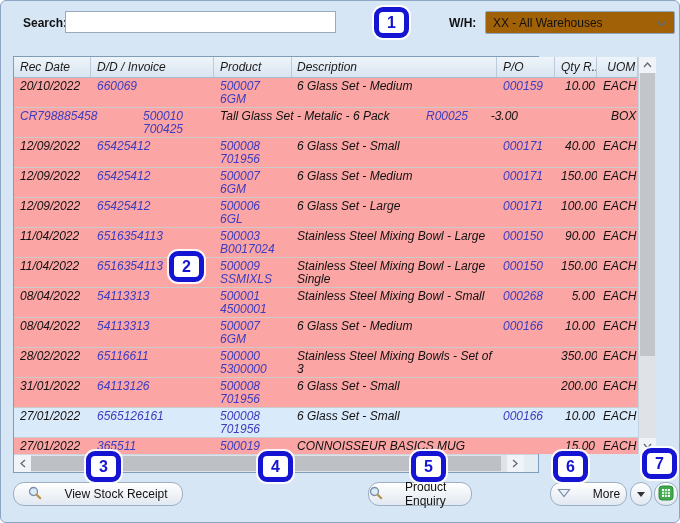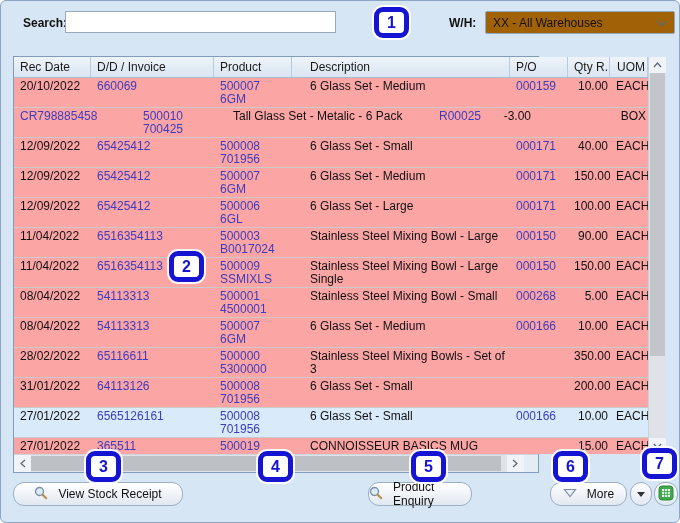--- a/index.html
+++ b/index.html
@@ -6,45 +6,45 @@
   .window{position:relative;width:680px;height:523px;background:#d7e6f5;border:1px solid #8ba5c2;border-radius:6px;box-sizing:border-box;overflow:hidden;}
 
   
   .lbl{position:absolute;font-size:12px;font-weight:bold;color:#111;}
   .search-lbl{left:22px;top:15px;}
   .search-input{position:absolute;left:64px;top:10px;width:271px;height:22px;border:1px solid #9aaabc;background:#fff;box-sizing:border-box;font-size:12px;padding:2px 5px;font-family:"Liberation Sans",sans-serif;}
   .wh-lbl{left:448px;top:15px;}
   .wh-select{position:absolute;left:484px;top:10px;width:190px;height:23px;background:#a16207;border:1px solid #8fa6c0;border-radius:2px;box-sizing:border-box;display:flex;align-items:center;justify-content:space-between;padding:0 7px;font-size:12px;color:#111;cursor:default;}
 
   
-  .grid{position:absolute;left:12px;top:55px;width:526px;height:417px;border:1px solid #7f9db9;background:#fff;box-sizing:border-box;display:flex;flex-direction:column;}
+  .grid{position:absolute;left:12px;top:55px;width:526px;height:417px;border:1px solid #7f9db9;background:#fff;box-sizing:border-box;display:flex;flex-direction:column;font-style:italic;}
   .grid-top{display:flex;flex:1;min-height:0;}
   .grid-main{width:634px;display:flex;flex-direction:column;}
   .thead{display:flex;height:21px;background:linear-gradient(#eef4fa,#d9e5f1);border-bottom:1px solid #a8bcd0;box-sizing:border-box;flex:none;}
   .hcell{box-sizing:border-box;border-right:1px solid #b9cadd;padding:3px 2px 0 6px;font-size:12px;color:#1a1a1a;white-space:nowrap;overflow:hidden;}
   .tbody{height:379px;overflow:hidden;background:#fff;}
   .trow{display:flex;height:30px;border-bottom:1px solid #cbcbcb;box-sizing:border-box;background:#fca5a5;}
   .trow.selected{background:#d9eafa;}
   .cell{box-sizing:border-box;padding:2px 2px 0 6px;font-size:12px;line-height:13px;color:#111;overflow:hidden;}
-  .c0{width:77px;} .c1{width:123px;} .c2{width:78px;} .c3{width:205px;padding-left:5px;padding-right:0;margin-left:13px;} .c4{width:58px;} .c5{width:42px;text-align:right;padding-right:2px;} .c6{flex:1;min-width:0;text-align:right;}
+  .c0{width:77px;} .c1{width:123px;} .c2{width:78px;} .c3{width:205px;padding-left:5px;padding-right:0;} .c4{width:58px;} .c5{width:42px;text-align:right;padding-right:2px;} .c6{flex:1;min-width:0;text-align:right;}
   .blue{color:#3c3cbe;}
 
   
   .vscroll{width:18px;background:#eef1f4;border-left:1px solid #c6d2de;display:flex;flex-direction:column;box-sizing:border-box;}
   .hscroll-row{display:flex;height:17px;flex:none;border-top:1px solid #cdd5de;}
   .hscroll{display:flex;width:636px;background:#e9ebee;}
   .corner{width:18px;background:#e4ecf4;}
   .sb-btn{width:17px;height:17px;background:#f0f4f9;display:flex;align-items:center;justify-content:center;flex:none;}
   .vscroll .sb-btn{width:17px;height:16px;}
   .sb-track{flex:1;position:relative;background:#dfe2e6;}
   .hthumb{position:absolute;left:0;top:1px;height:15px;width:470px;background:#bdc1c6;}
   .vthumb{position:absolute;top:0;left:1px;width:15px;height:283px;background:#c2c6ca;}
 
   
-  .btn{position:absolute;top:481px;height:24px;border:1px solid #9dafc3;border-radius:11px;background:linear-gradient(#ffffff,#e1e8f1);display:flex;align-items:center;justify-content:center;gap:10px;font-size:12px;color:#111;box-sizing:border-box;cursor:default;}
+  .btn{position:absolute;top:481px;height:24px;border:1px solid #9dafc3;border-radius:11px;background:linear-gradient(#ffffff,#e1e8f1);display:flex;align-items:center;justify-content:center;gap:22px;font-size:12px;color:#111;box-sizing:border-box;cursor:default;}
   .btn-vsr{left:12px;width:170px;}
   .btn-vpo{left:189px;width:171px;margin-top:46px;}
   .btn-pe{left:367px;width:104px;}
   .btn-more{left:549px;width:77px;}
   .btn-arrow{left:629px;width:22px;}
   .btn-excel{left:653px;width:24px;}
   .tri-solid{width:0;height:0;border-left:4px solid transparent;border-right:4px solid transparent;border-top:5px solid #333;}
 
   
   .callout{position:absolute;width:25px;height:21px;background:#fff;border:5px solid #1414d2;border-radius:9px;color:#1414d2;font-weight:bold;font-size:16px;display:flex;align-items:center;justify-content:center;box-shadow:0 0 0 2px rgba(255,255,255,.9);z-index:30;}

